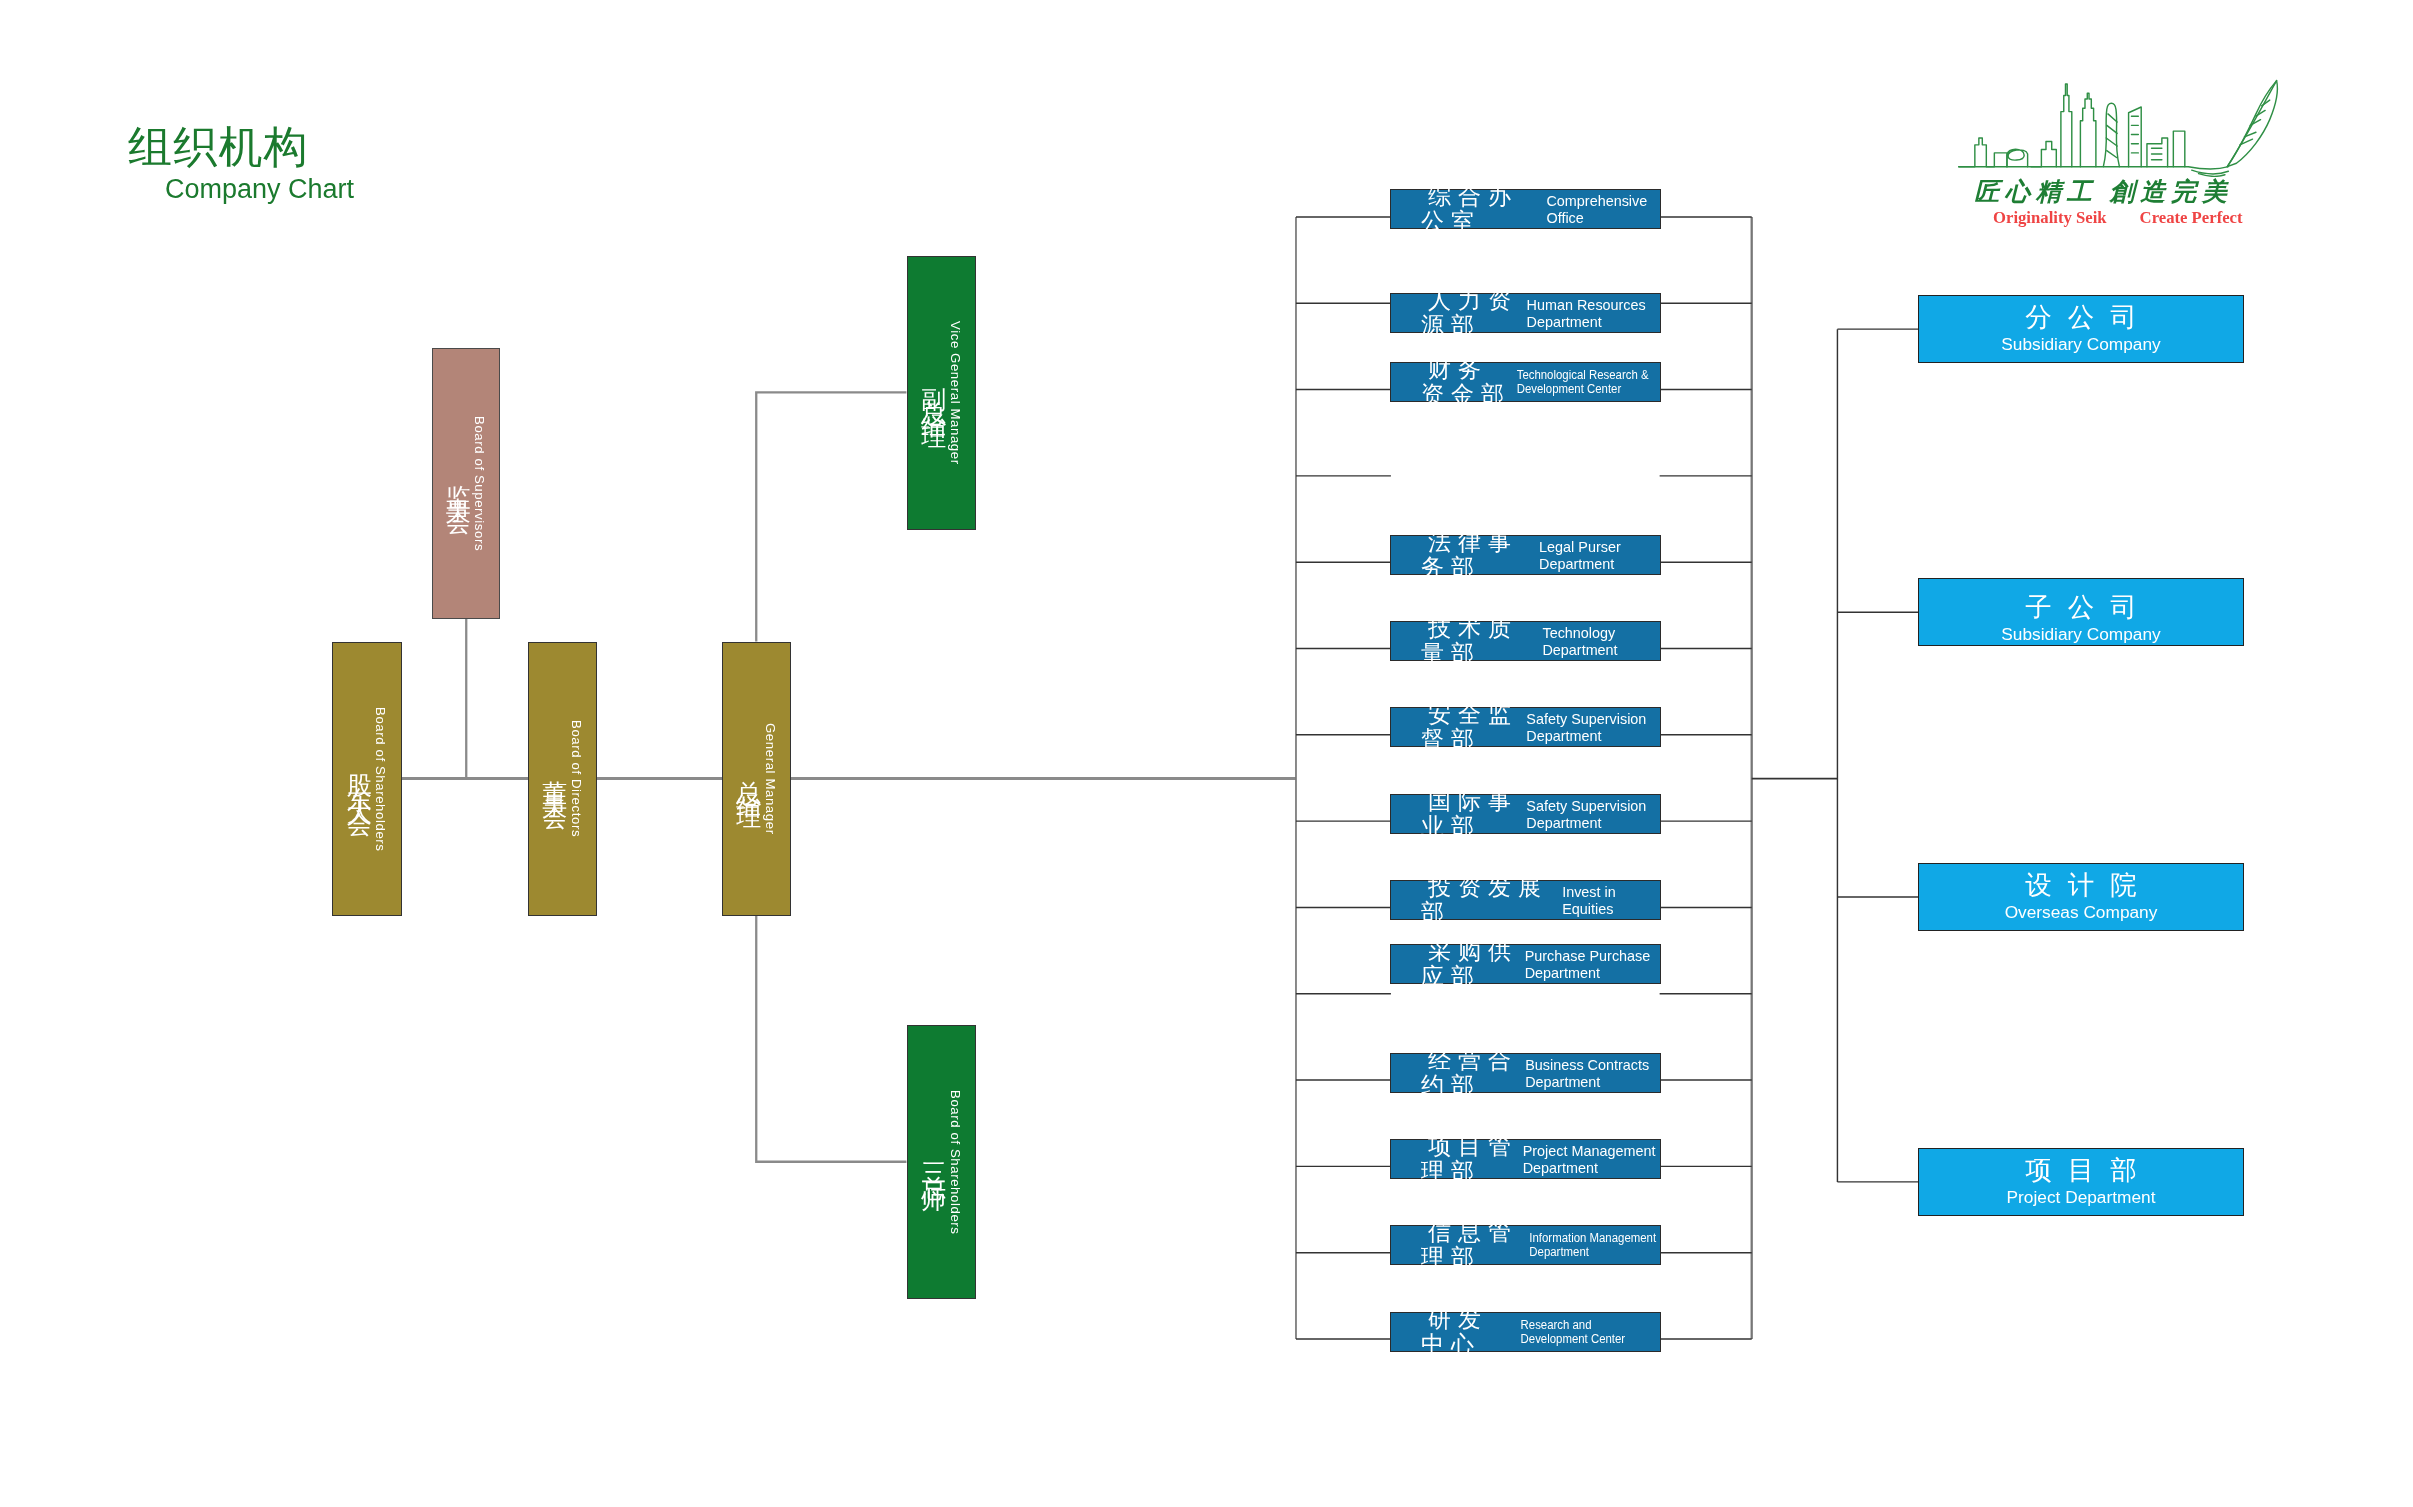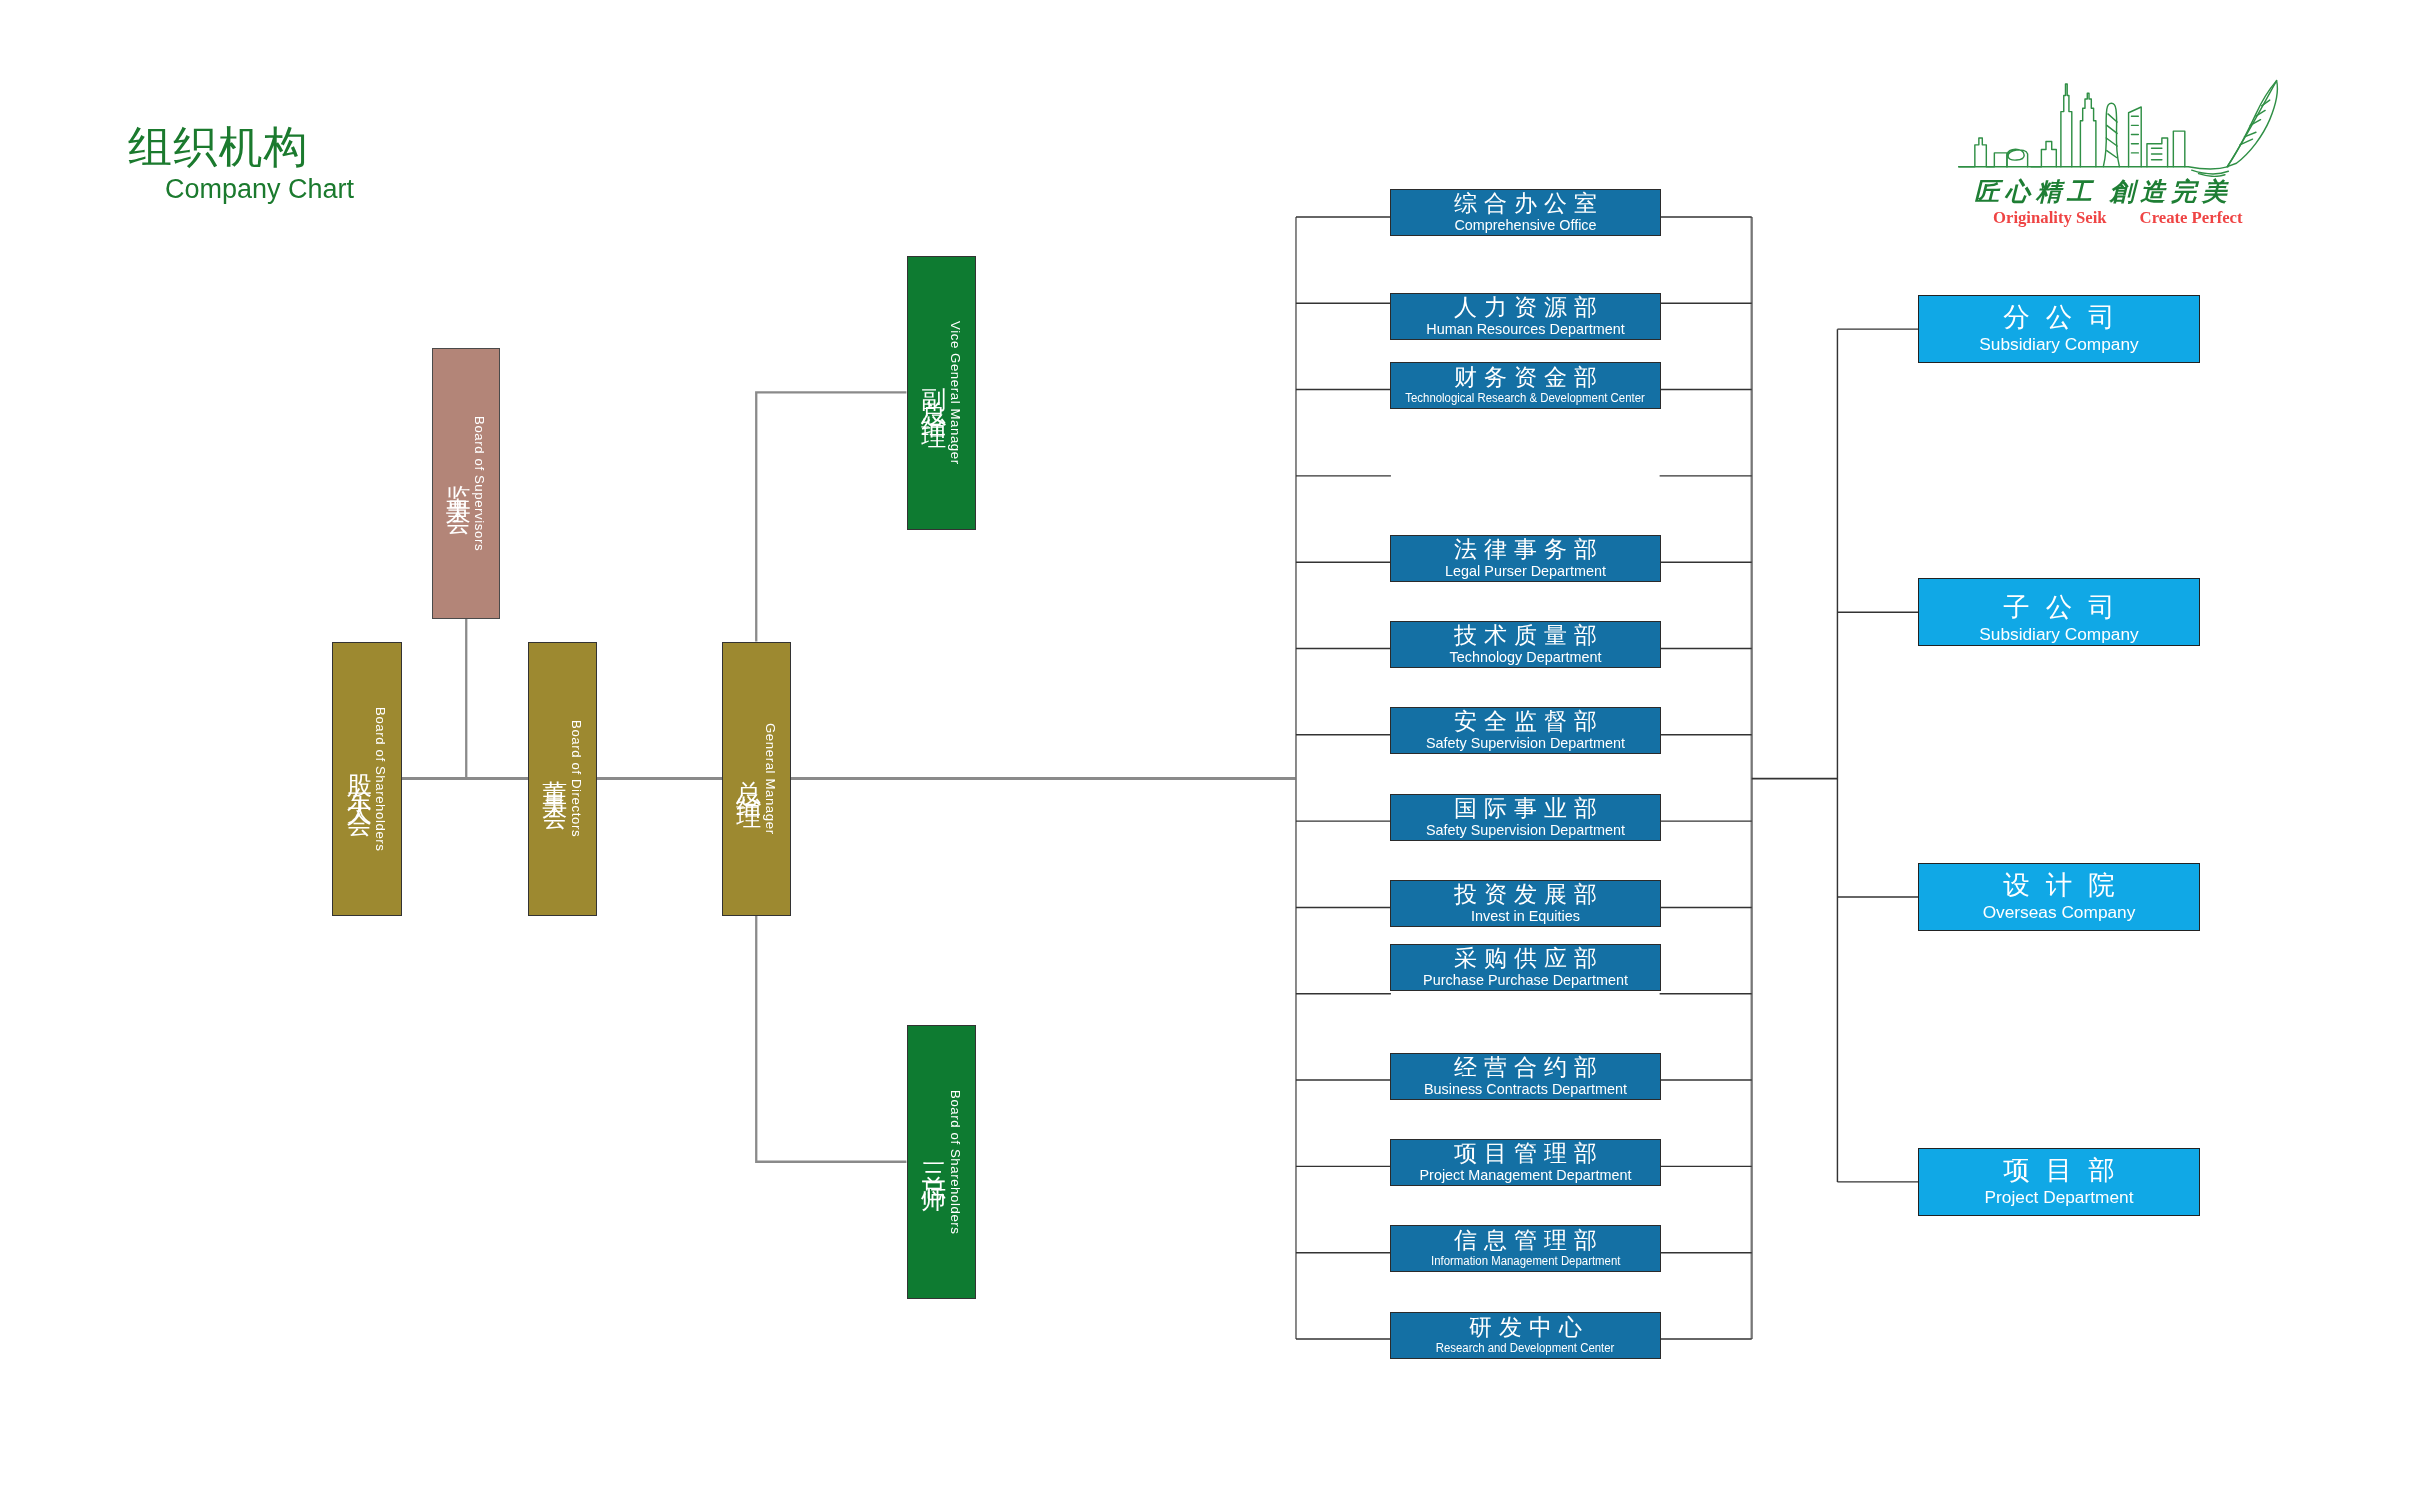--- a/index.html
+++ b/index.html
@@ -30,28 +30,28 @@
   .vnode.olive{background:#9d8930;}
   .vnode.green{background:#0e7b31;}
   .n-supervisors{left:432px;top:348px;width:68px;height:271px;}
   .n-shareholders{left:332px;top:642px;width:70px;height:274px;}
   .n-directors{left:528px;top:642px;width:69px;height:274px;}
   .n-gm{left:722px;top:642px;width:69px;height:274px;}
   .n-vgm{left:907px;top:256px;width:69px;height:274px;}
   .n-chiefs{left:907px;top:1025px;width:69px;height:274px;}
 
   
-  .dept{position:absolute;left:1390px;width:271px;height:47px;background:#1470a4;border:1.2px solid #2b2b2b;
-        box-sizing:border-box;color:#fff;display:flex;flex-direction:column;align-items:center;justify-content:center;}
+  .dept{position:absolute;left:1390px;width:271px;height:40px;background:#1470a4;border:1.2px solid #2b2b2b;
+        box-sizing:border-box;color:#fff;display:flex;flex-direction:row;align-items:center;justify-content:center;padding-left:30px;}
   .dept .cn{font-size:23px;letter-spacing:7px;text-indent:7px;line-height:1.1;font-weight:400;}
   .dept .en{font-size:14.4px;line-height:1.15;margin-top:1.2px;font-weight:300;}
   .dept .en.small{font-size:12px;transform:scaleX(0.95);}
 
   
-  .comp{position:absolute;left:1918px;width:282px;height:68px;background:#10a8e6;border:1.2px solid #222;
+  .comp{position:absolute;left:1918px;width:326px;height:68px;background:#10a8e6;border:1.2px solid #222;
         box-sizing:border-box;color:#fff;display:flex;flex-direction:column;align-items:center;justify-content:center;}
   .comp .cn{font-size:26.5px;letter-spacing:16px;text-indent:16px;line-height:1.1;font-weight:400;}
   .comp .en{font-size:17.3px;margin-top:2.3px;font-weight:300;}
 </style>
 </head>
 <body>
 
 <div id="canvas">
 
   <svg id="lines" viewBox="0 0 4193 2619">

